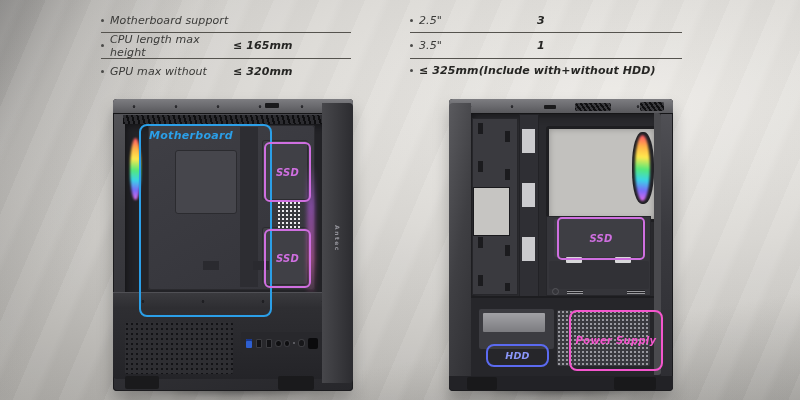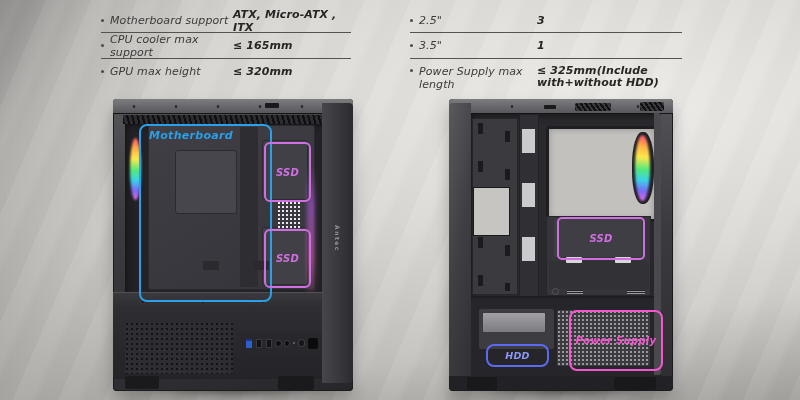--- a/index.html
+++ b/index.html
@@ -38,21 +38,21 @@
   .mesh-light{background-color:#3a3a3f;background-image:radial-gradient(circle at 2px 2px,rgba(190,190,196,0.72) .9px,transparent 1.15px);background-size:4px 4px;}
   .dot-grid-white{background-image:radial-gradient(circle at 2px 2px,#eceaee .8px,transparent 1px);background-size:4px 4px;}
   .rgb-fan{background:linear-gradient(185deg,#ff4d6a 0%,#ffb347 18%,#ffe94d 34%,#54e87a 52%,#3ad4e8 68%,#7a6af8 84%,#e86ae8 100%);filter:blur(1.2px);border-radius:50%;}
   .glow-magenta{background:linear-gradient(180deg,rgba(190,90,240,0) 0%,rgba(190,90,240,0.55) 30%,rgba(255,100,200,0.45) 70%,rgba(255,100,200,0) 100%);filter:blur(2px);}
   .slot-col{background:repeating-linear-gradient(180deg,#1b1b1e 0 11px,rgba(0,0,0,0) 11px 38px);}
   .strap-col{background:repeating-linear-gradient(180deg,#cbcbce 0 24px,rgba(0,0,0,0) 24px 54px);}
   .brand-vert{writing-mode:vertical-rl;font-size:6px;letter-spacing:1.5px;color:#93939a;font-weight:bold;}
   
   .anno{position:absolute;z-index:30;border:2px solid;display:flex;align-items:center;justify-content:center;
     font-weight:bold;font-style:italic;font-size:10px;letter-spacing:.3px;border-radius:6px;}
-  .anno.tl{align-items:flex-start;justify-content:flex-start;padding:3px 0 0 8px;font-size:11px;}
+  .anno.tl{align-items:flex-start;justify-content:flex-start;padding:3px 0 15px 8px;font-size:11px;}
   .anno.leftpad{justify-content:flex-start;padding-left:24px;font-size:11px;}
   
   .io{display:flex;align-items:center;gap:4px;padding:6px 5px;box-sizing:border-box;background:#28282c;border-radius:2px;}
   .usb{width:7px;height:9px;border-radius:1px;}
   .usb.blue{background:#2e5fd0;box-shadow:inset 0 2px 0 #16368e;}
   .usb.black{background:#121215;box-shadow:inset 0 0 0 1px #3c3c40;}
   .jack{width:5px;height:5px;border-radius:50%;background:#0e0e10;box-shadow:0 0 0 1px #3a3a3e;}
   .led{width:2px;height:2px;border-radius:50%;background:#6a6a70;}
   .btn-round{width:6px;height:6px;border-radius:50%;background:#17171a;box-shadow:0 0 0 1px #3e3e42;}
   .btn-square{width:11px;height:11px;border-radius:2px;background:#0b0b0d;}
@@ -60,48 +60,46 @@
 </head>
 <body>
 
 <div class="stage">
   <div class="texture"></div>
 
   <div class="spec-table" style="left:101px;top:9px;width:250px;">
     <div class="spec-row hr" style="height:24px;">
       <span class="bullet"></span>
       <span class="spec-label" style="width:123px;">Motherboard support</span>
-      <span class="spec-value">ATX, Micro-ATX , ITX</span>
     </div>
     <div class="spec-row hr" style="height:26px;">
       <span class="bullet"></span>
-      <span class="spec-label" style="width:123px;">CPU cooler max support</span>
+      <span class="spec-label" style="width:123px;">CPU length max height</span>
       <span class="spec-value">≤ 165mm</span>
     </div>
     <div class="spec-row" style="height:24px;">
       <span class="bullet"></span>
-      <span class="spec-label" style="width:123px;">GPU max height</span>
+      <span class="spec-label" style="width:123px;">GPU max without</span>
       <span class="spec-value">≤ 320mm</span>
     </div>
   </div>
 
   <div class="spec-table" style="left:410px;top:9px;width:272px;">
     <div class="spec-row hr" style="height:24px;">
       <span class="bullet"></span>
       <span class="spec-label" style="width:118px;">2.5"</span>
       <span class="spec-value">3</span>
     </div>
     <div class="spec-row hr" style="height:26px;">
       <span class="bullet"></span>
       <span class="spec-label" style="width:118px;">3.5"</span>
       <span class="spec-value">1</span>
     </div>
     <div class="spec-row" style="height:36px;align-items:flex-start;padding-top:6px;">
       <span class="bullet" style="margin-top:4px;"></span>
-      <span class="spec-label" style="width:118px;">Power Supply max length</span>
       <span class="val-stack">
         <span class="spec-value">≤ 325mm(Include with+without HDD)</span>
       </span>
     </div>
   </div>
 
   <div class="case-shadow" style="left:95px;top:374px;width:280px;height:28px;"></div>
   <div class="case-shadow" style="left:433px;top:374px;width:255px;height:28px;"></div>
 
   <div class="case" style="left:113px;top:99px;width:240px;height:292px;">

